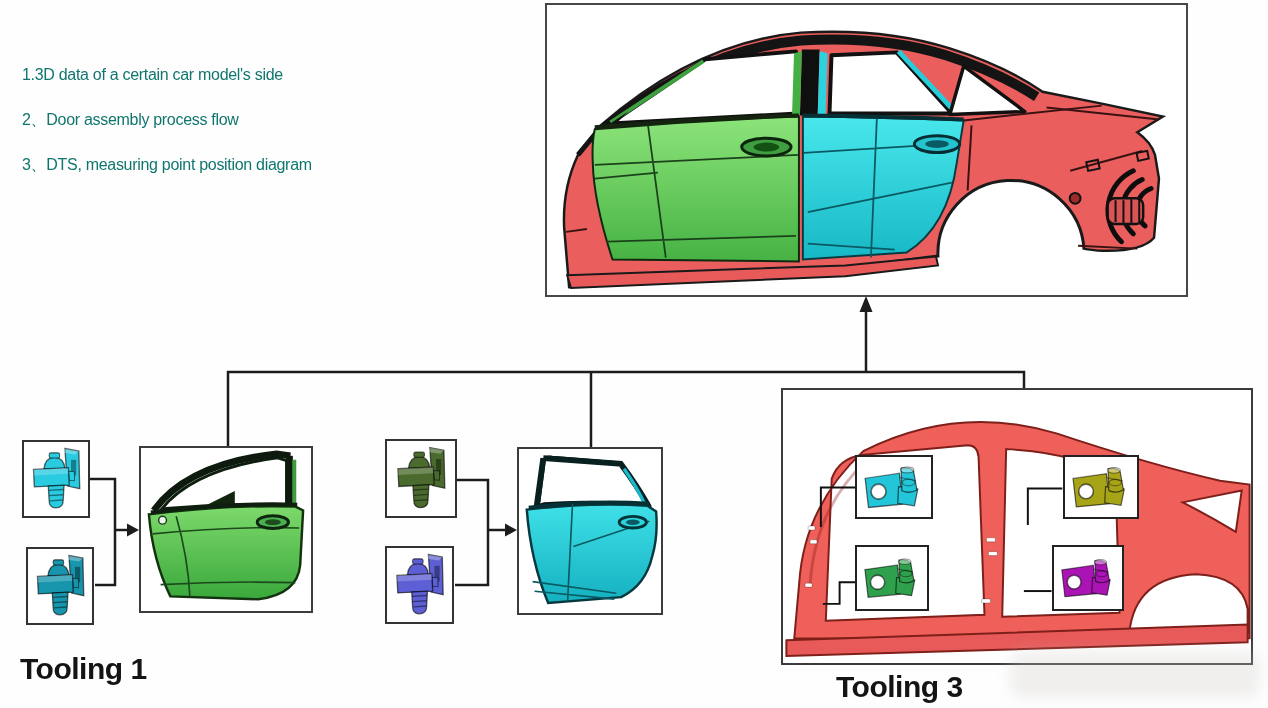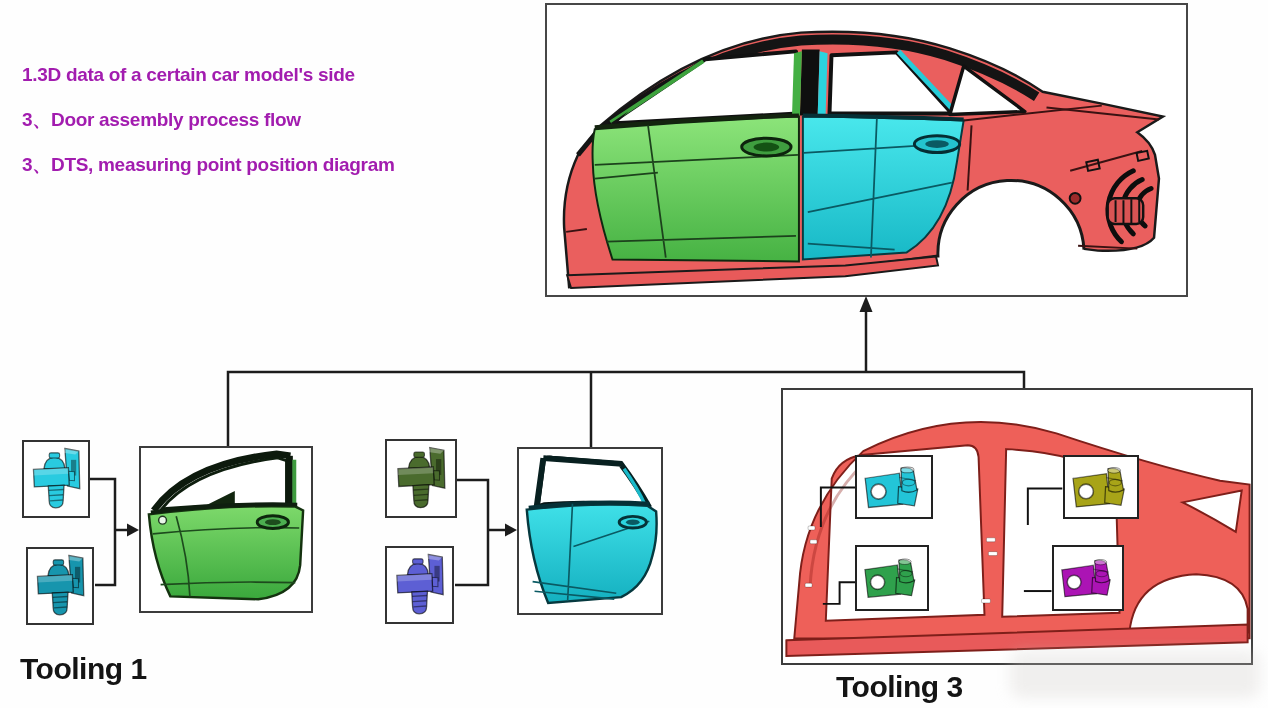--- a/index.html
+++ b/index.html
@@ -1,20 +1,20 @@
 <!DOCTYPE html>
 <html><head>
 <meta charset="utf-8">
 <style>
   html,body{margin:0;padding:0;background:#ffffff;}
   .canvas{position:relative;width:1268px;height:708px;background:#fefefe;overflow:hidden;
           font-family:"Liberation Sans","DejaVu Sans",sans-serif;color:#151515;}
   
-  .intro{position:absolute;left:22px;top:52px;width:530px;font-size:19px;font-weight:700;
-         letter-spacing:-0.3px;line-height:45px;color:#a21caf;}
+  .intro{position:absolute;left:22px;top:52px;width:530px;font-size:16px;font-weight:400;
+         letter-spacing:-0.3px;line-height:45px;color:#0f766e;}
   
   .connectors{position:absolute;left:0;top:0;width:1268px;height:708px;z-index:1;}
   
   .box{position:absolute;background:#ffffff;border:2px solid #3c3c3c;box-sizing:border-box;z-index:2;}
   .main-box{left:545px;top:3px;width:643px;height:294px;border-color:#474747;}
   .clamp-box{display:flex;align-items:center;justify-content:center;border-color:#333;}
   .t1a{left:22px;top:440px;width:68px;height:78px;}
   .t1b{left:26px;top:547px;width:68px;height:78px;}
   .t2a{left:385px;top:439px;width:72px;height:79px;}
   .t2b{left:385px;top:546px;width:69px;height:78px;}
@@ -64,21 +64,21 @@
         <path d="M48 9 Q60 7 63 13 L67 35 Q58 40 49 36 Z" fill="currentColor" stroke="rgba(0,0,0,.6)" stroke-width="1.5"></path>
         <ellipse cx="55.5" cy="11" rx="8" ry="3.5" fill="rgba(255,255,255,.4)" stroke="rgba(0,0,0,.45)" stroke-width="1.2"></ellipse>
         <ellipse cx="57" cy="26" rx="7.5" ry="4" fill="none" stroke="rgba(0,0,0,.4)" stroke-width="1.5"></ellipse>
         <path d="M46 20 L66 24" stroke="rgba(0,0,0,.35)" stroke-width="1.5" fill="none"></path>
       </symbol>
     </defs>
   </svg>
 
   <div class="intro">
     <div>1.3D data of a certain car model's side</div>
-    <div>3、Door assembly process flow</div>
+    <div>2、Door assembly process flow</div>
     <div>3、DTS, measuring point position diagram</div>
   </div>
 
   <svg class="connectors" viewBox="0 0 1268 708">
     <g stroke="#1c1c1c" stroke-width="2.5" fill="none">
       <path d="M228 446 L228 372 L1024 372 L1024 388"></path>
       <path d="M591 447 L591 372"></path>
       <path d="M866 372 L866 302"></path>
       <path d="M90 479 L115 479 L115 585 L95 585"></path>
       <path d="M115 530 L129 530"></path>

